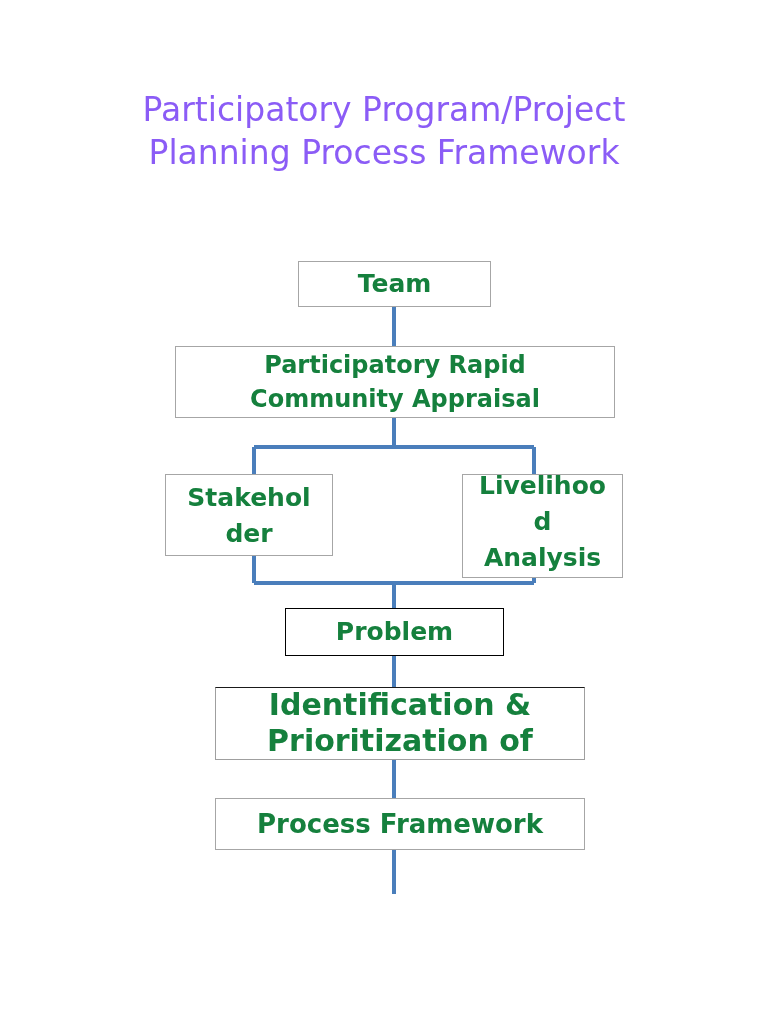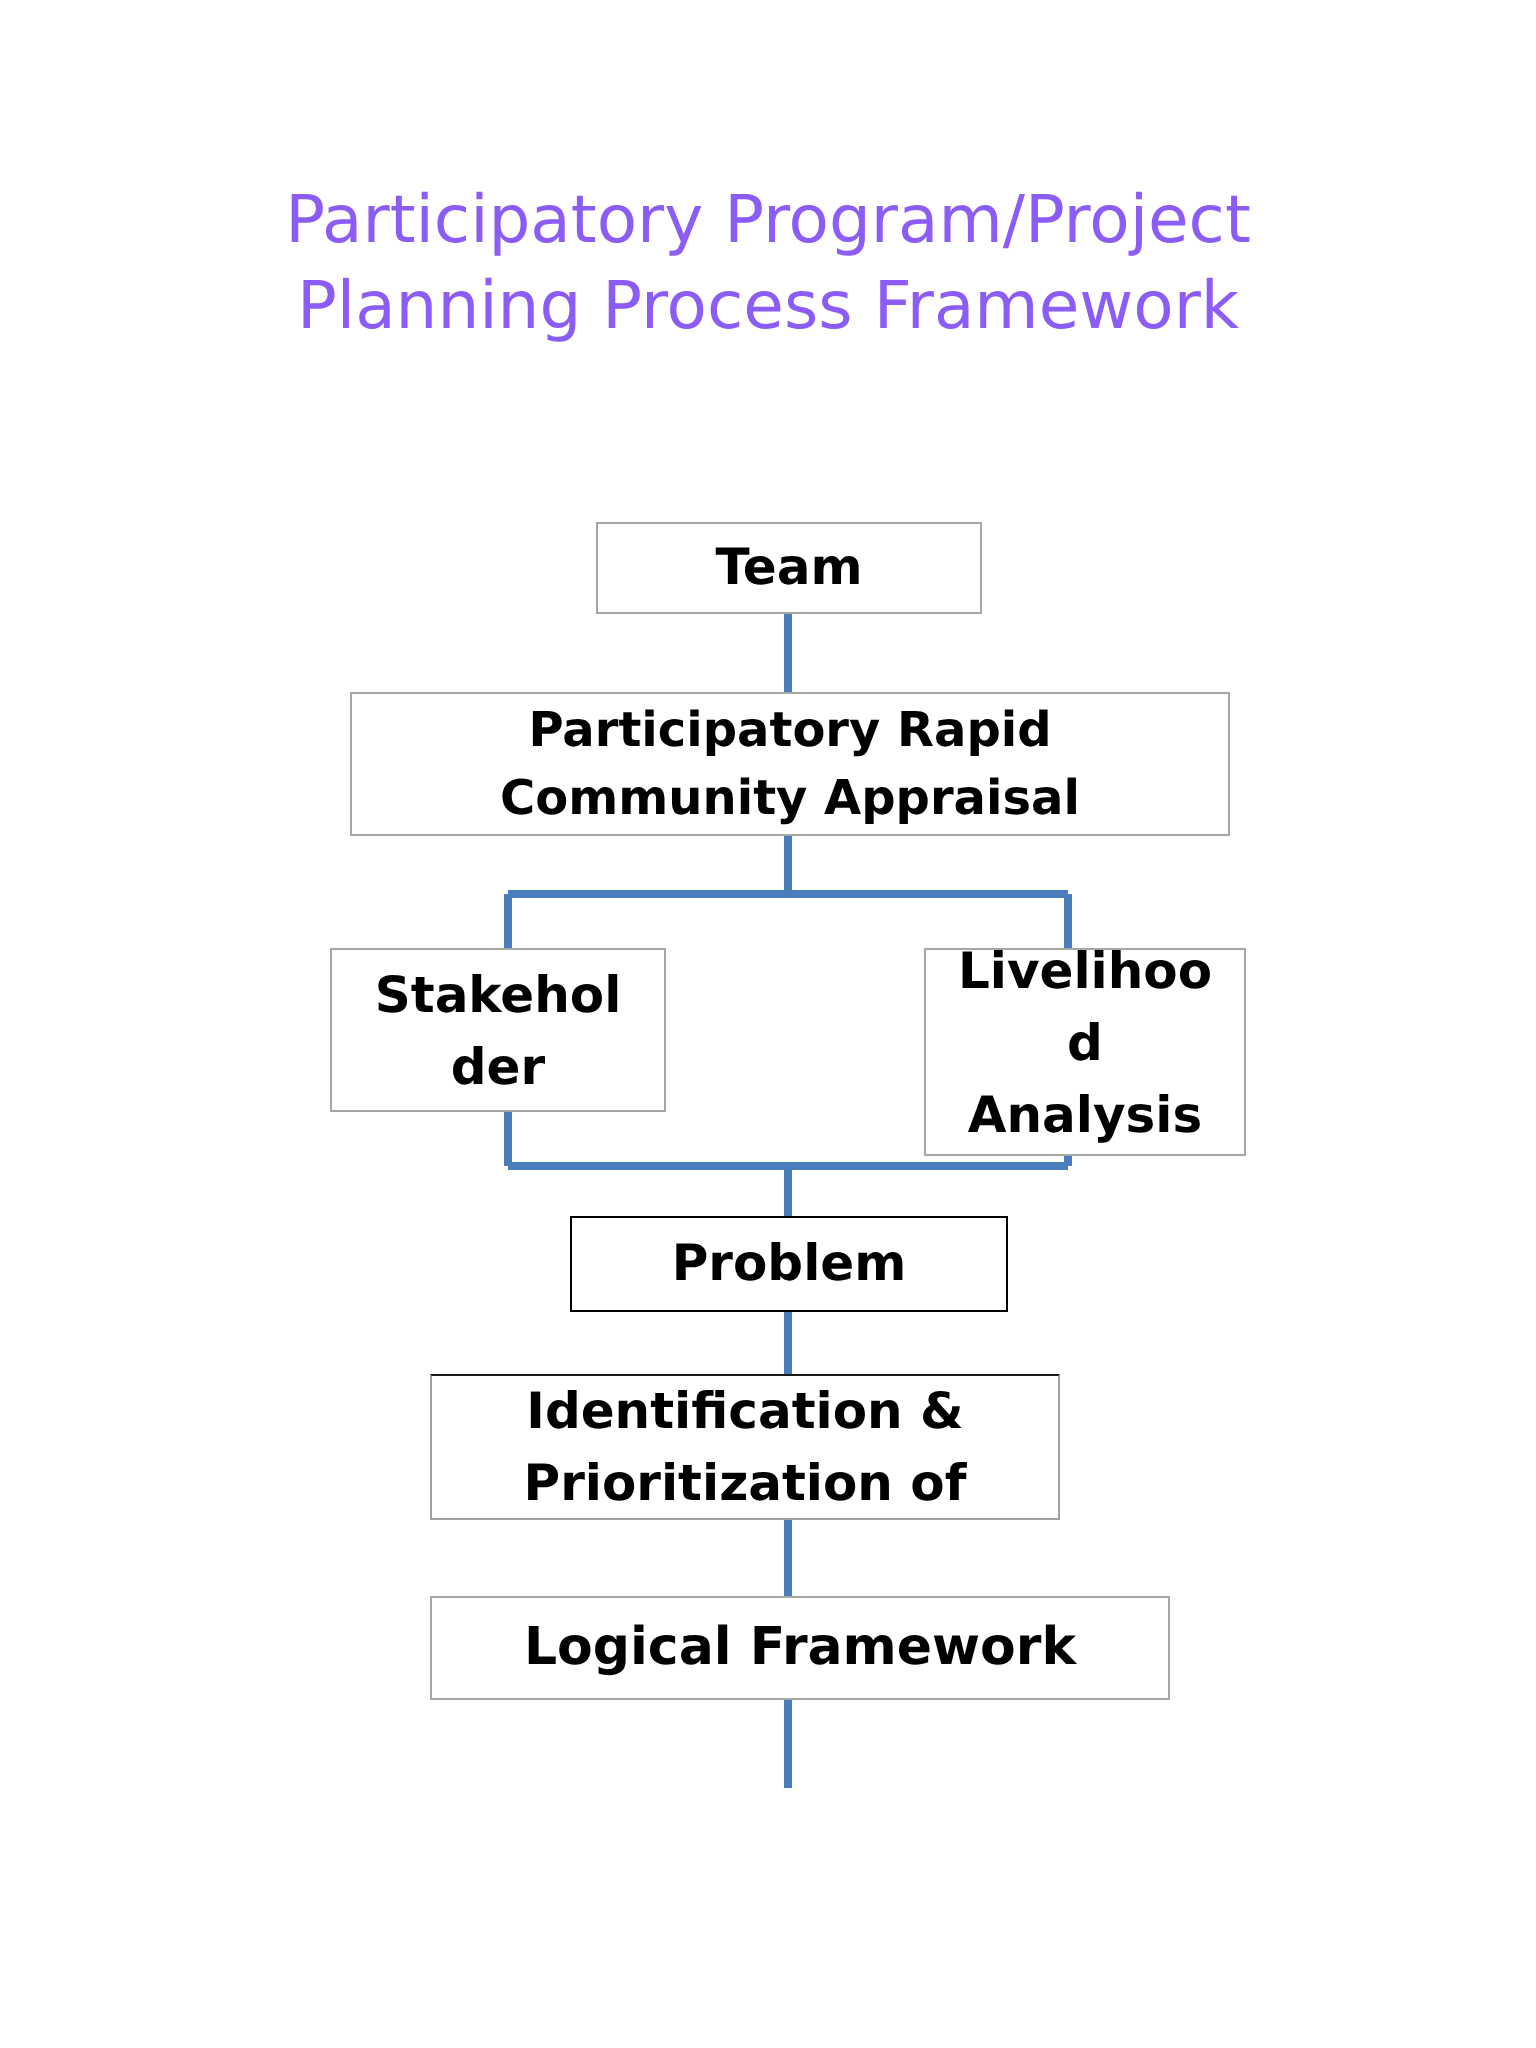--- a/index.html
+++ b/index.html
@@ -53,21 +53,21 @@
 
   
   .node {
     position: absolute;
     box-sizing: border-box;
     background: #ffffff;
     display: flex;
     align-items: center;
     justify-content: center;
     overflow: hidden;
-    color: #000000;
+    color: #15803d;
     font-family: "DejaVu Sans", sans-serif;
     font-weight: bold;
     text-align: center;
   }
   .node .label {
     display: block;
     width: 100%;
     white-space: pre-line;
     word-break: break-all;
   }
@@ -102,22 +102,22 @@
     left: 462px; top: 474px; width: 161px; height: 104px;
     font-size: 25px; line-height: 36px;
     align-items: flex-end;
     padding-top: 6px;
   }
   #node-problem {
     left: 285px; top: 608px; width: 219px; height: 48px;
     font-size: 25px; line-height: 30px;
   }
   #node-identification {
-    left: 215px; top: 687px; width: 315px; height: 73px;
-    font-size: 25px; line-height: 36px;
+    left: 215px; top: 687px; width: 370px; height: 73px;
+    font-size: 30px; line-height: 36px; align-items: flex-end;
   }
   #node-logframe {
     left: 215px; top: 798px; width: 370px; height: 52px;
     font-size: 26px; line-height: 32px;
   }
   #node-action {
     left: 208px; top: 894px; width: 378px; height: 54px;
     font-size: 29px; line-height: 34px;
     letter-spacing: 0.5px;
   }
@@ -180,17 +180,17 @@
   <div id="node-problem" class="node b-black">
     <span class="label">Problem</span>
   </div>
 
   <div id="node-identification" class="node b-dark">
     <span class="label">Identification &amp;
 Prioritization of</span>
   </div>
 
   <div id="node-logframe" class="node b-gray">
-    <span class="label">Logical Framework</span>
+    <span class="label">Process Framework</span>
   </div>
 
 
 </div>
 
 </body></html>

